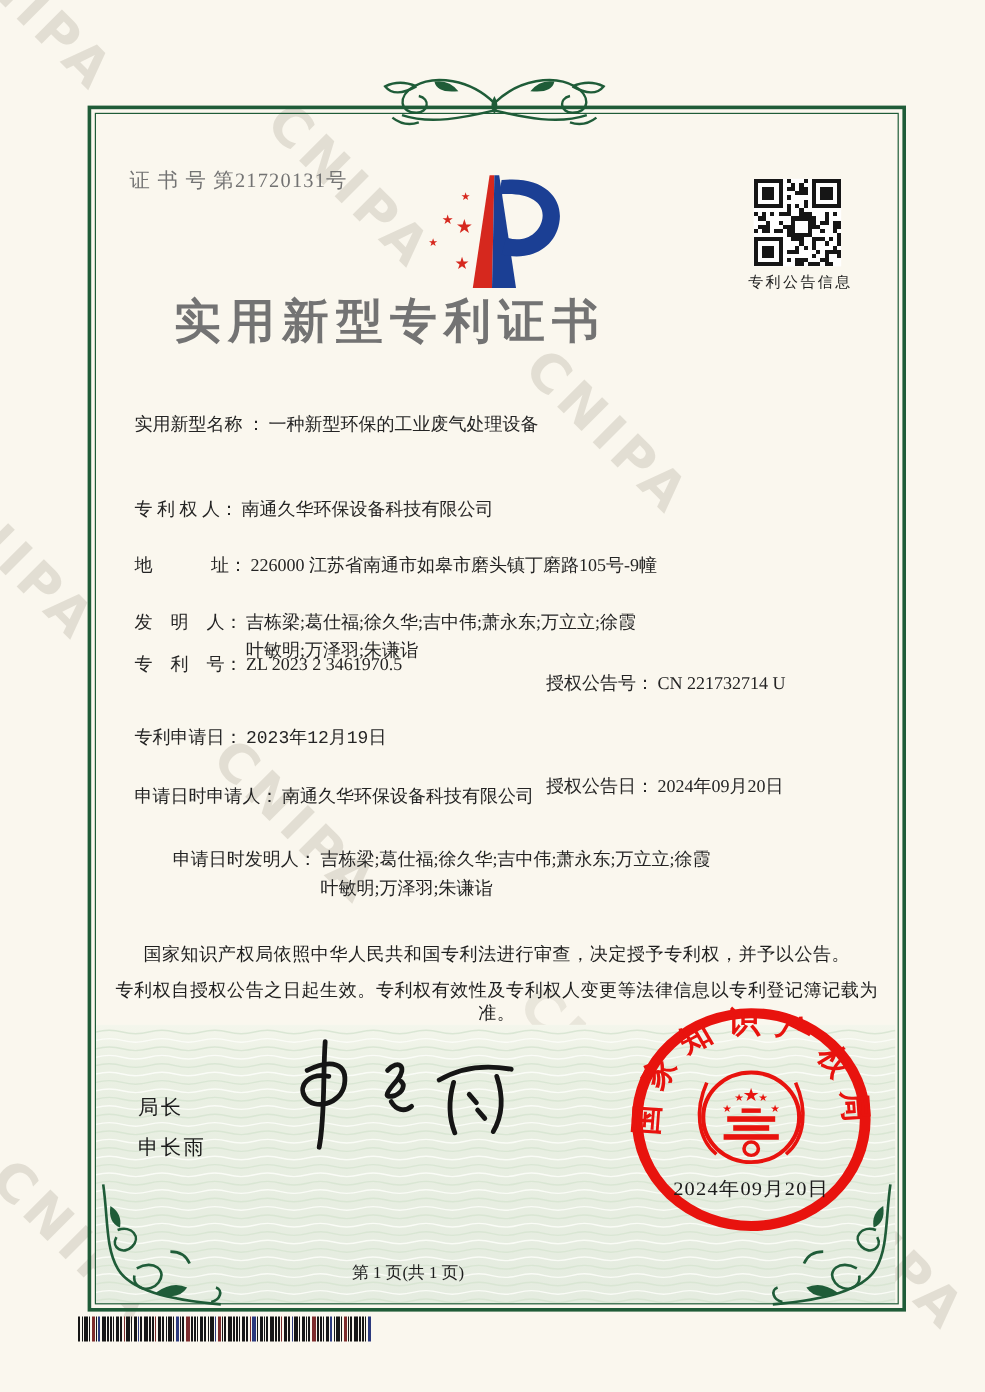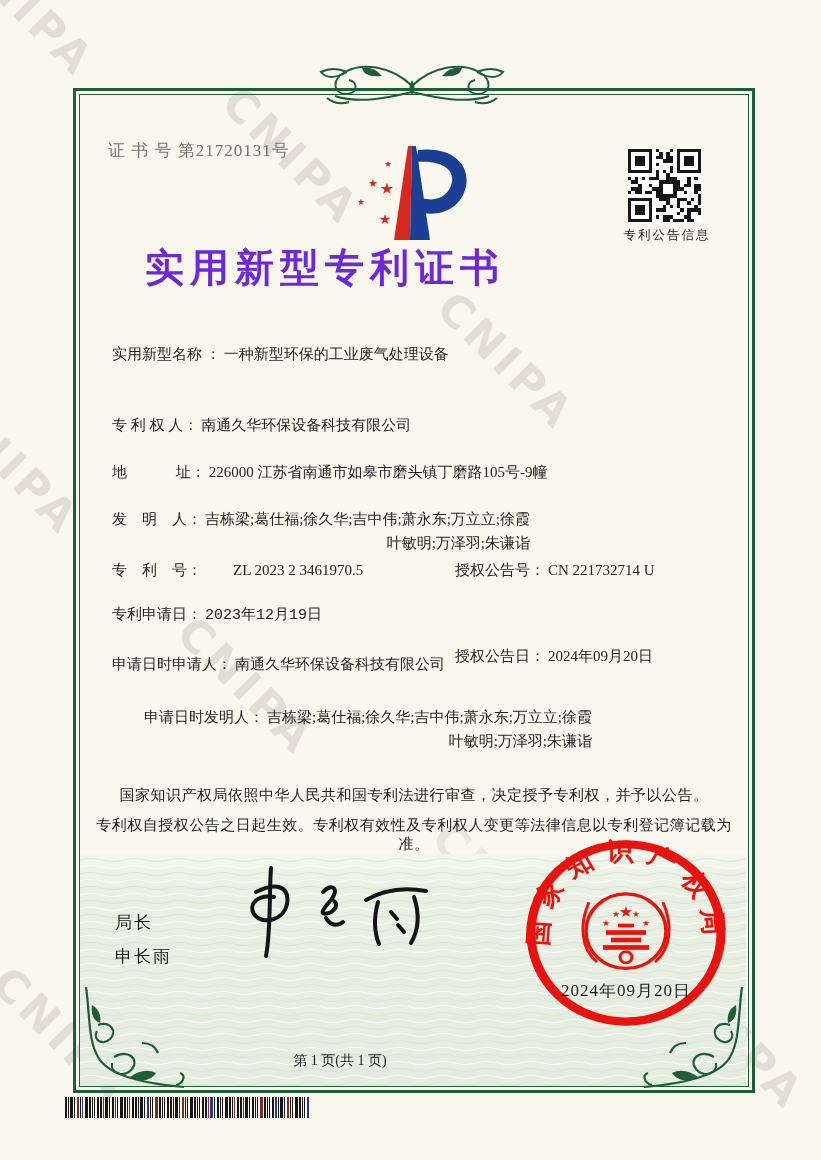--- a/index.html
+++ b/index.html
@@ -22,28 +22,28 @@
   .orn{position:absolute;}
   .orn svg{display:block;overflow:visible;}
   .corner-right{transform:scaleX(-1);}
   
   .cert-no{position:absolute;left:108px;top:139px;font-size:17px;letter-spacing:1px;color:#737373;}
   .logo{position:absolute;left:348px;top:142px;width:120px;height:100px;}
   .qr{position:absolute;left:628px;top:149px;width:73px;height:73px;background:#fff;}
   .qr-label{position:absolute;left:612px;top:227px;width:110px;text-align:center;
       font-size:12.5px;letter-spacing:2px;color:#1d1d1d;}
   .title{position:absolute;left:0;top:241px;width:650px;text-align:center;
-      font-size:39px;font-weight:bold;letter-spacing:6px;color:#6d28d9;}
+      font-size:39px;font-weight:bold;letter-spacing:6px;color:#737373;}
   
   .row{position:absolute;left:112px;display:flex;align-items:flex-start;
       font-size:15px;line-height:24px;color:#242424;}
   .row .lbl{white-space:pre;flex:none;}
   .row .val{white-space:pre;margin-left:3px;}
   .row .val2{margin-left:3px;}
-  .row .val2 span{display:block;white-space:pre;text-align:right;}
+  .row .val2 span{display:block;white-space:pre;}
   .rcol{left:455px;}
   
   .stm{position:absolute;left:81px;width:666px;text-align:center;font-size:15px;
       color:#1e1e1e;letter-spacing:0.5px;}
   
   .officer{position:absolute;left:115px;font-size:17px;
       font-family:"Liberation Sans",sans-serif;color:#1b1b1b;letter-spacing:2px;}
   .sig{position:absolute;left:228px;top:860px;width:215px;height:100px;}
   
   .seal{position:absolute;left:521px;top:835px;width:210px;height:196px;}
@@ -322,21 +322,21 @@
   </div>
 
   <div class="row" style="top:507px;">
     <span class="lbl">发　明　人：</span>
     <span class="val2">
       <span>吉栋梁;葛仕福;徐久华;吉中伟;萧永东;万立立;徐霞</span>
       <span>叶敏明;万泽羽;朱谦诣</span>
     </span>
   </div>
 
-  <div class="row" style="top:558px;gap:28px;">
+  <div class="row" style="top:542px;">
     <span class="lbl">专　利　号：</span>
     <span class="val">ZL 2023 2 3461970.5</span>
   </div>
   <div class="row rcol" style="top:558px;">
     <span class="lbl">授权公告号：</span>
     <span class="val">CN 221732714 U</span>
   </div>
 
   <div class="row" style="top:604px;font-family:Liberation Mono, monospace;">
     <span class="lbl">专利申请日：</span>

